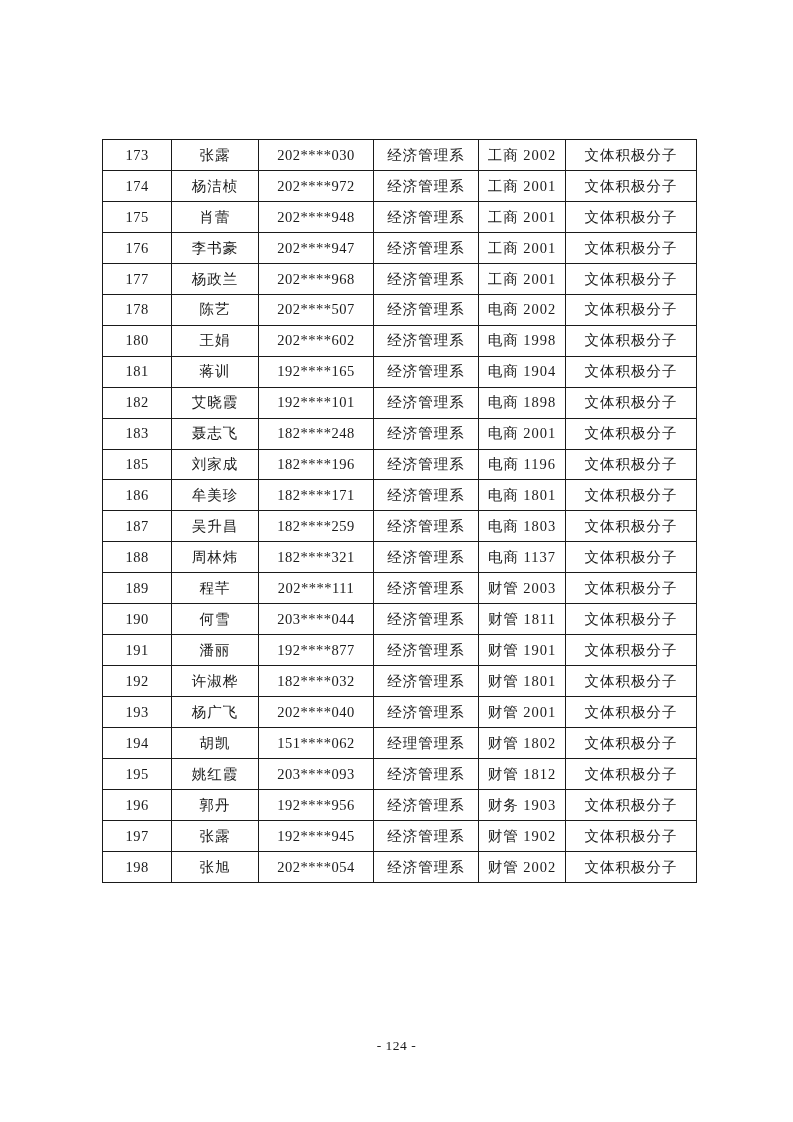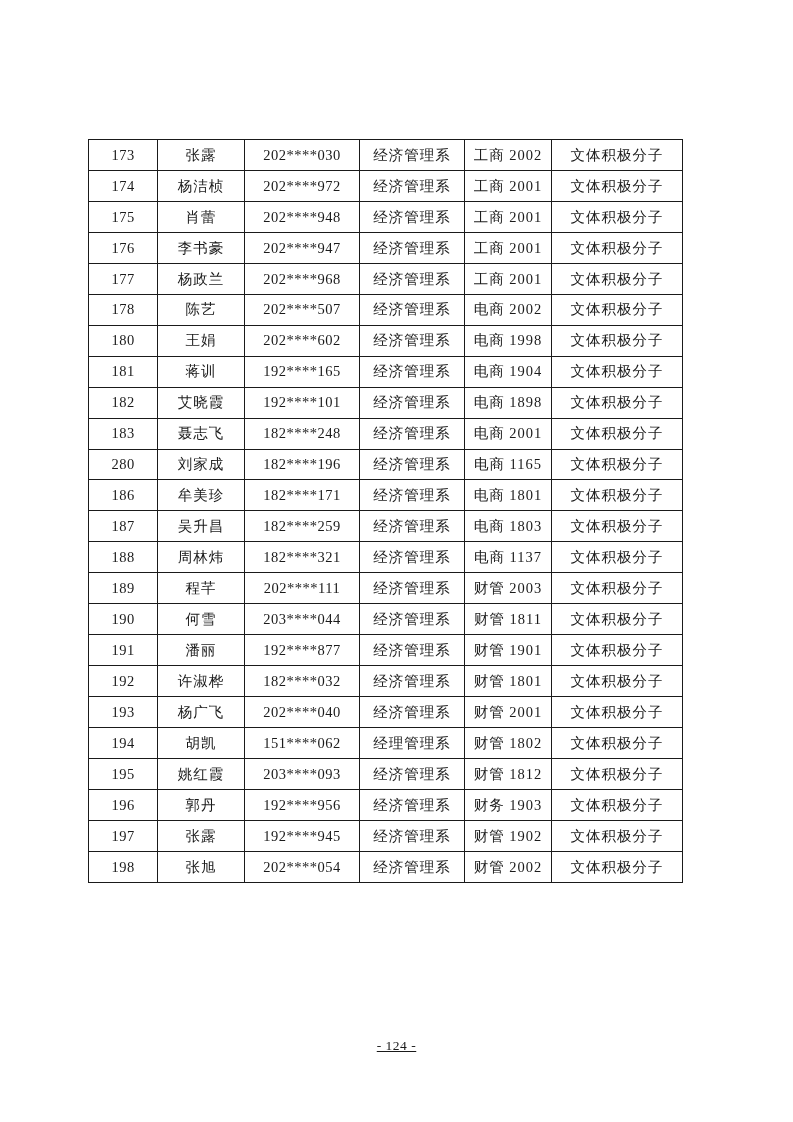--- a/index.html
+++ b/index.html
@@ -11,21 +11,21 @@
     position: relative;
     width: 793px;
     height: 1122px;
     background: #ffffff;
     overflow: hidden;
     font-family: "Liberation Serif", "DejaVu Serif", serif;
     color: #1a1a1a;
   }
   table.records {
     position: absolute;
-    left: 88px;
+    left: 102px;
     top: 139px;
     width: 594px;
     height: 744px;
     border-collapse: collapse;
     table-layout: fixed;
   }
   table.records td {
     border: 1px solid #1a1a1a;
     text-align: center;
     vertical-align: middle;
@@ -49,21 +49,20 @@
   col.c-honor   { width: 131px; }
   .page-number {
     position: absolute;
     left: 0;
     top: 1038px;
     width: 100%;
     text-align: center;
     font-size: 13.5px;
     color: #1a1a1a;
     letter-spacing: 0.5px;
-    text-decoration: underline;
   }
 </style>
 </head>
 <body>
 
 <div class="page">
 
   <table class="records">
     <colgroup>
       <col class="c-index">
@@ -148,25 +147,25 @@
         </tr>
         <tr>
           <td class="col-index">183</td>
           <td class="col-name">聂志飞</td>
           <td class="col-student-id">182****248</td>
           <td class="col-department">经济管理系</td>
           <td class="col-class">电商 2001</td>
           <td class="col-honor">文体积极分子</td>
         </tr>
         <tr>
-          <td class="col-index">280</td>
+          <td class="col-index">185</td>
           <td class="col-name">刘家成</td>
           <td class="col-student-id">182****196</td>
           <td class="col-department">经济管理系</td>
-          <td class="col-class">电商 1165</td>
+          <td class="col-class">电商 1196</td>
           <td class="col-honor">文体积极分子</td>
         </tr>
         <tr>
           <td class="col-index">186</td>
           <td class="col-name">牟美珍</td>
           <td class="col-student-id">182****171</td>
           <td class="col-department">经济管理系</td>
           <td class="col-class">电商 1801</td>
           <td class="col-honor">文体积极分子</td>
         </tr>

